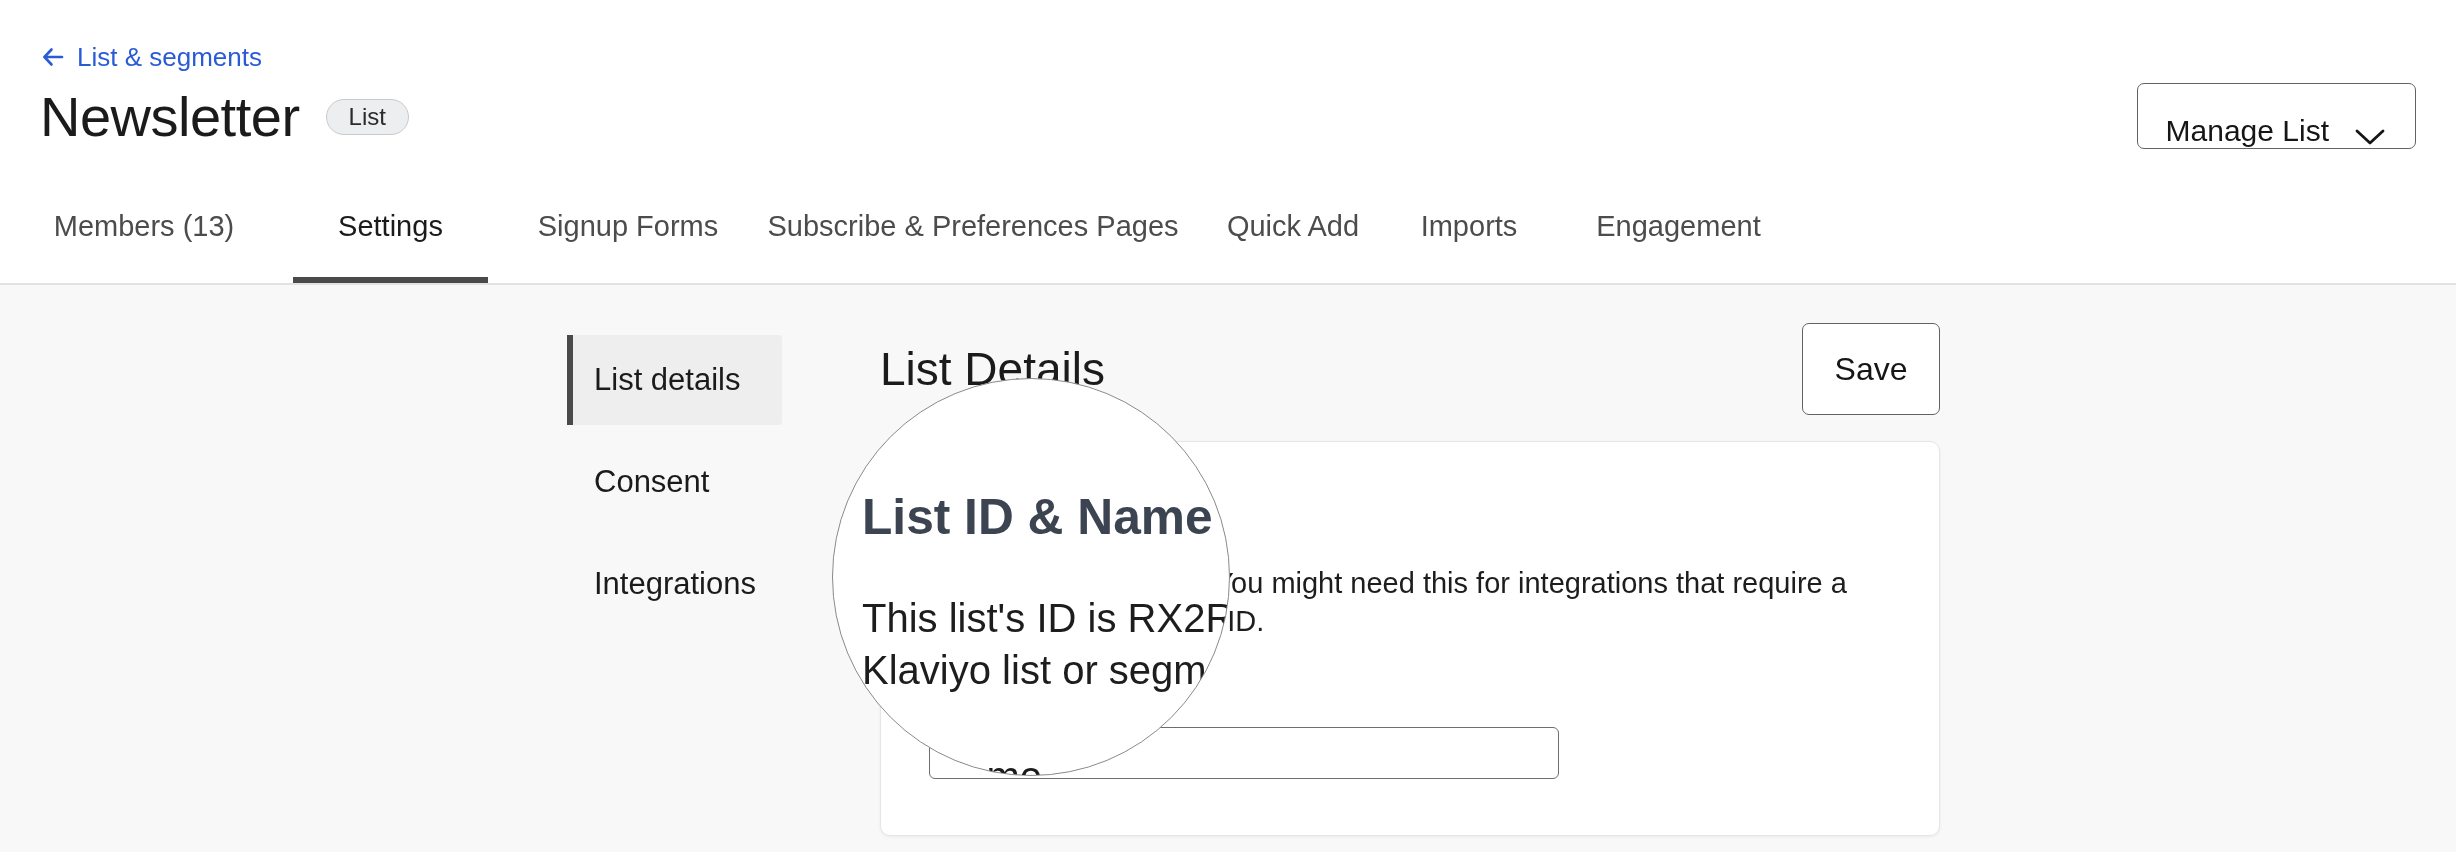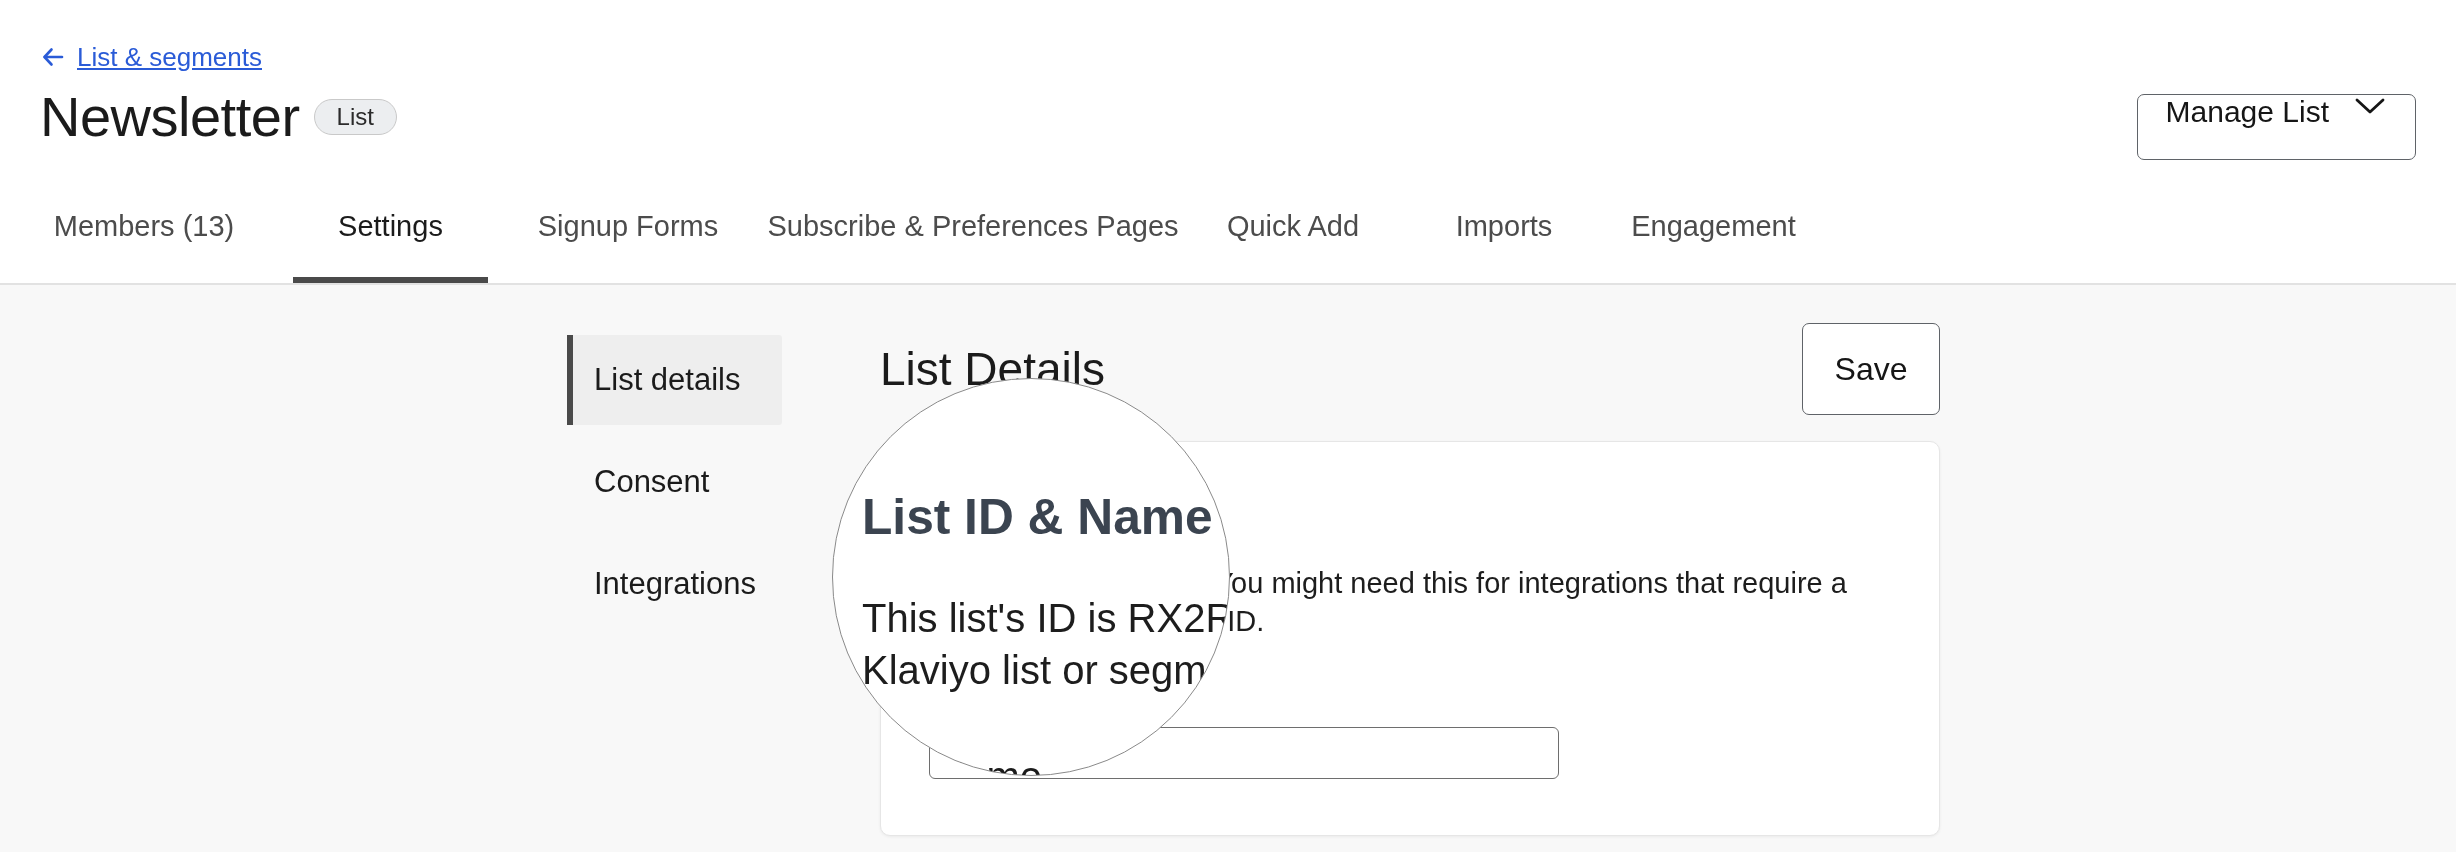--- a/index.html
+++ b/index.html
@@ -24,42 +24,42 @@
     position: absolute; left: 40px; top: 42px;
     display: flex; align-items: center; gap: 11px;
     color: #2a5bd7; font-size: 26px; line-height: 30px;
     cursor: pointer;
   }
   .breadcrumb .arrow {
     display: inline-flex; align-items: center; justify-content: center;
     width: 26px; height: 26px;
   }
   .breadcrumb .arrow svg { display: block; }
-  .breadcrumb-label { white-space: nowrap; text-decoration: underline; }
+  .breadcrumb-label { white-space: nowrap; }
 
   .title-row {
     position: absolute; left: 40px; top: 85px;
-    display: flex; align-items: center; gap: 14px;
+    display: flex; align-items: center; gap: 26px;
   }
   .page-title {
     font-size: 56px; line-height: 64px; font-weight: 400;
     color: #1b1b1b; letter-spacing: -0.5px; white-space: nowrap;
   }
   .badge {
     display: inline-flex; align-items: center; justify-content: center;
     height: 36px; padding: 0 22px;
     border: 1px solid #c9c9c9; border-radius: 999px;
     background: #eceef0; color: #2b2b2b;
     font-size: 24px; line-height: 40px; white-space: nowrap;
   }
 
   .manage-list-btn {
-    position: absolute; right: 40px; top: 94px;
+    position: absolute; right: 40px; top: 83px;
     height: 66px; padding: 0 28px;
-    display: flex; align-items: flex-start; gap: 24px;
+    display: flex; align-items: flex-end; gap: 24px;
     background: #ffffff; border: 1px solid #5f6368; border-radius: 7px;
     font-size: 30px; color: #161616; cursor: pointer; white-space: nowrap;
   }
   .manage-list-btn .chev { display: inline-flex; align-items: center; }
 
   
   .tabs {
     position: absolute; left: 0; top: 195px; width: 2456px; height: 90px;
     display: flex; align-items: flex-start;
   }
@@ -209,21 +209,21 @@
       </div>
       <div class="tab" style="width:180px;margin-left:50px">
         <span class="tab-label">Signup Forms</span>
       </div>
       <div class="tab" style="width:390px;margin-left:60px">
         <span class="tab-label">Subscribe &amp; Preferences Pages</span>
       </div>
       <div class="tab" style="width:140px;margin-left:55px">
         <span class="tab-label">Quick Add</span>
       </div>
-      <div class="tab" style="width:108px;margin-left:87px">
+      <div class="tab" style="width:108px;margin-left:52px">
         <span class="tab-label">Imports</span>
       </div>
       <div class="tab" style="width:175px;margin-left:68px">
         <span class="tab-label">Engagement</span>
       </div>
     </div>
     <div class="tabs-underline"></div>
   </div>
 
   <div class="content">

